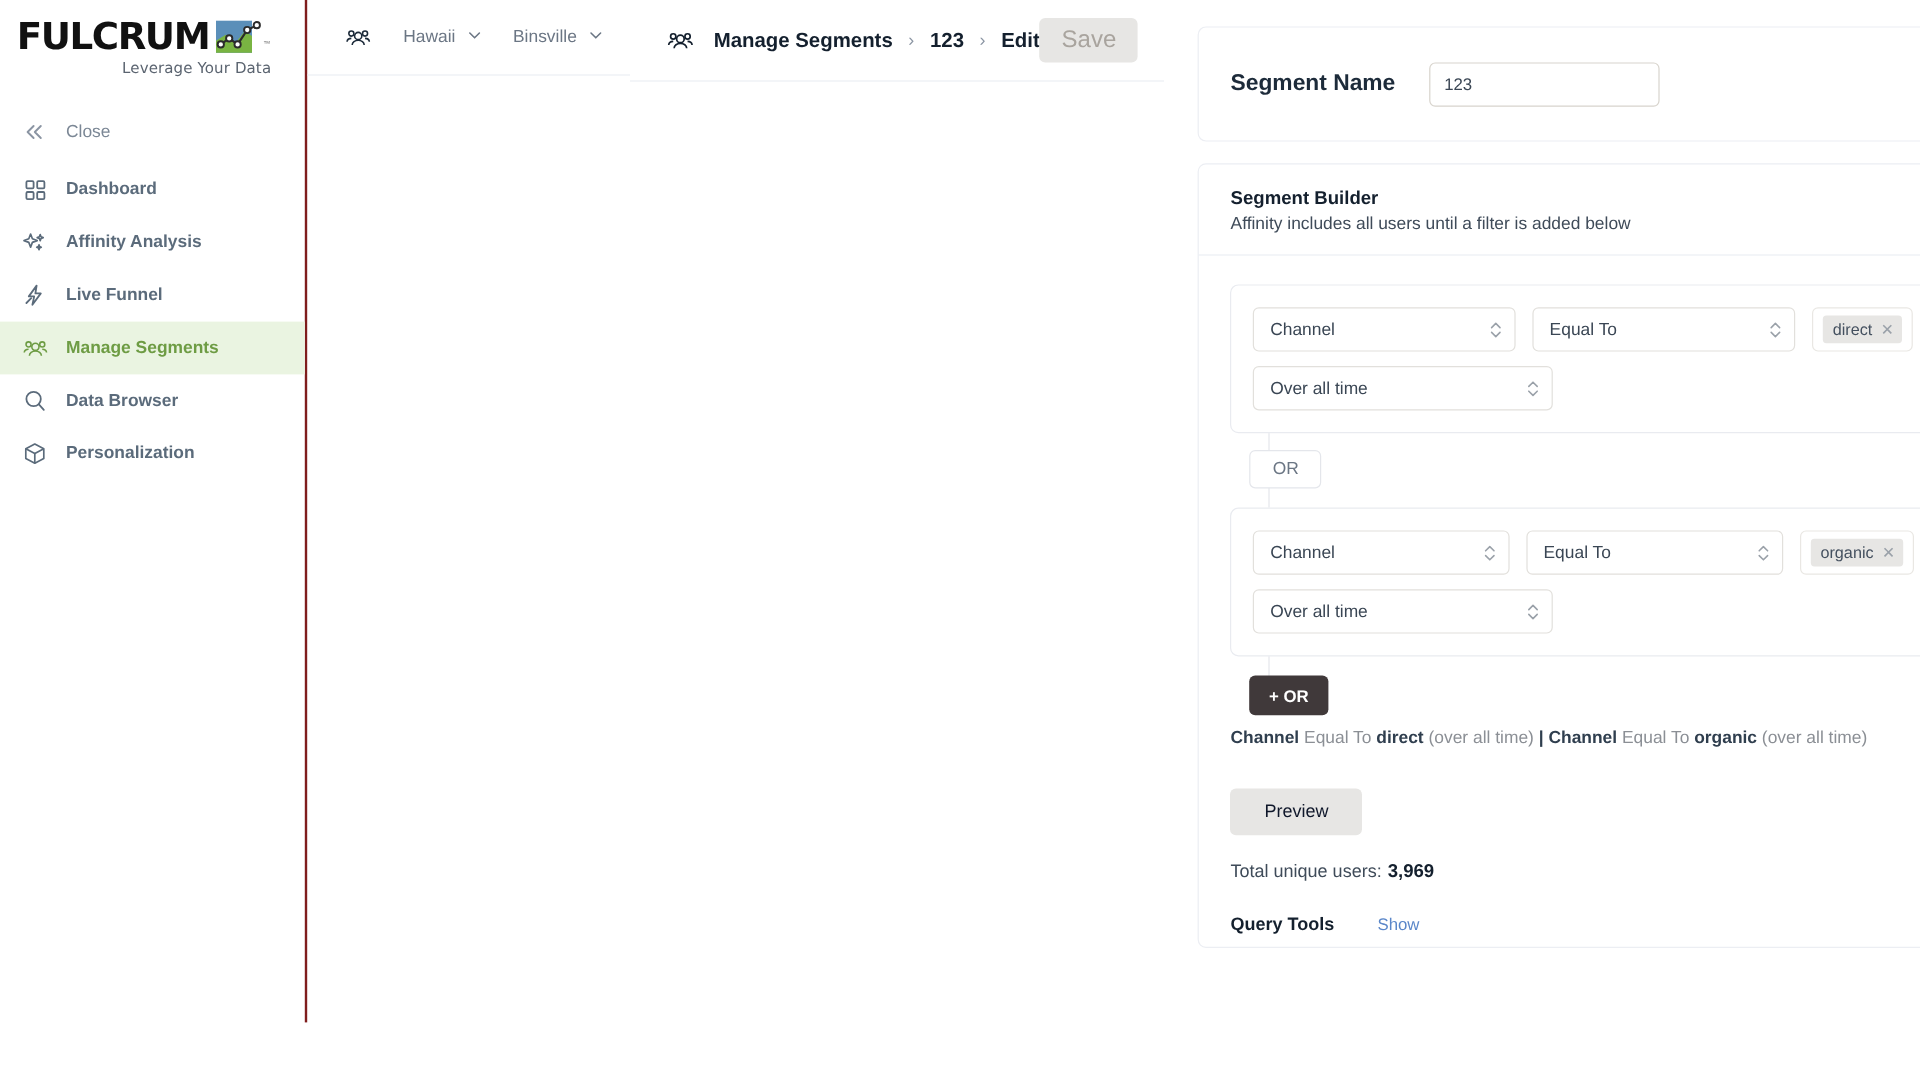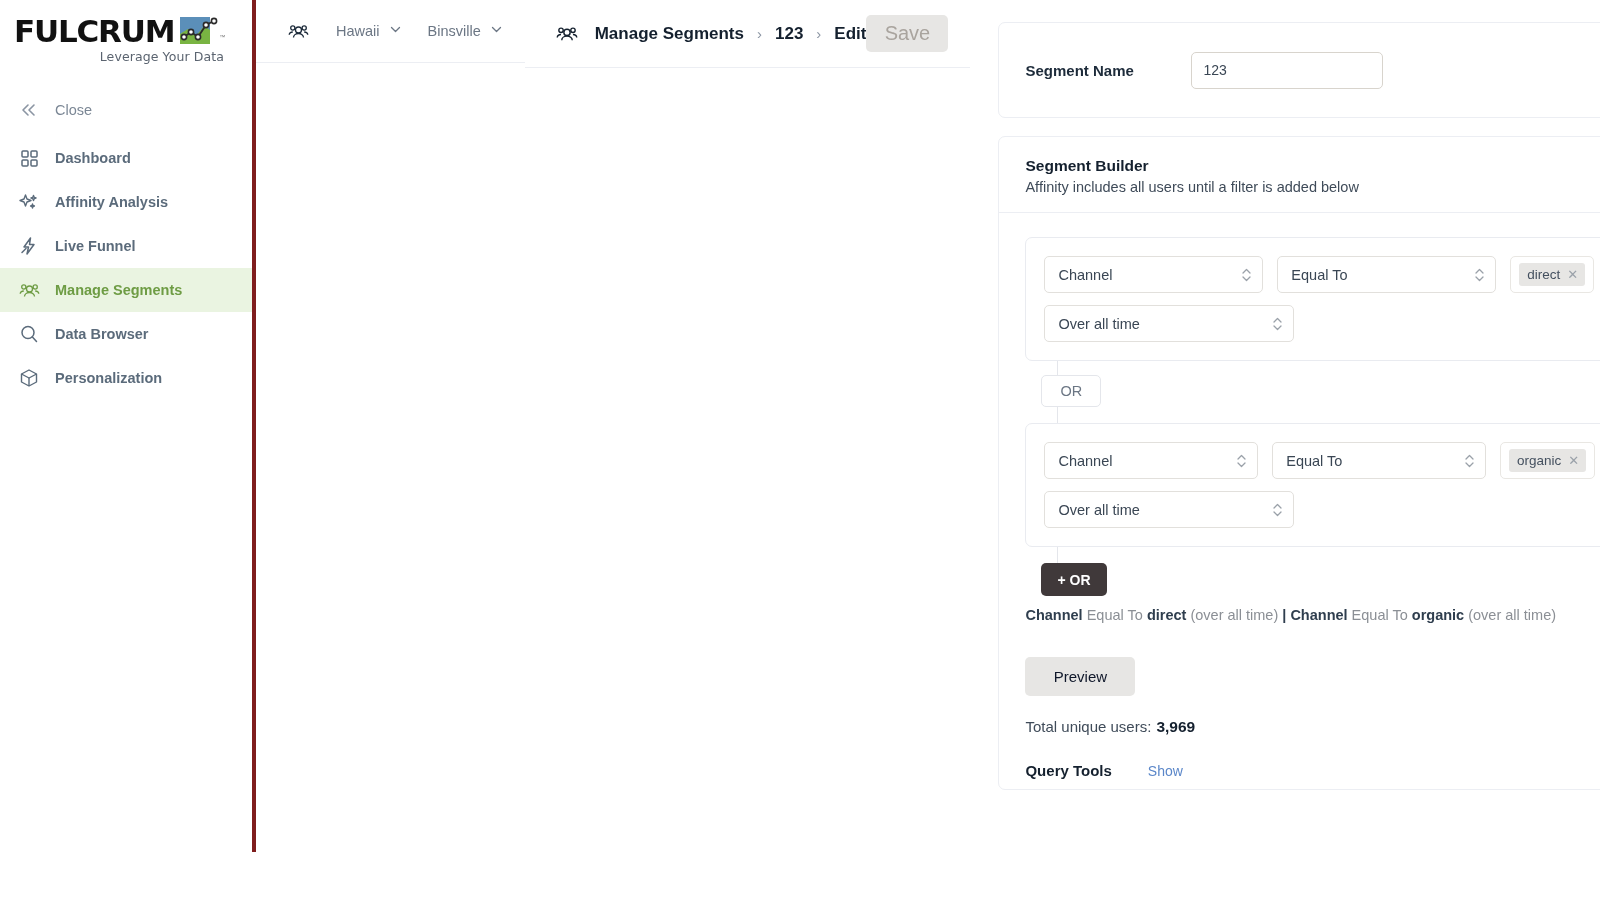--- a/index.html
+++ b/index.html
@@ -9,21 +9,21 @@
     background: #ffffff;
     overflow: hidden;
     color: #2f3e4e;
   }
   .app { display: flex; width: 1600px; height: 900px; }
 
   
   .sidebar {
     width: 256px; min-width: 256px; height: 852px;
     background: #ffffff;
-    border-right: 4px solid #7f1d1d;
+    border-right: 2px solid #7f1d1d;
     position: relative;
   }
   .logo-wrap { padding: 14px 20px 0 14px; }
   .logo-row { display: flex; align-items: flex-start; }
   .logo-text {
     font-family: "DejaVu Sans", sans-serif;
     font-weight: 700;
     font-size: 31px;
     letter-spacing: -1.2px;
     color: #111111;
@@ -121,21 +121,21 @@
 
   .card {
     border: 1px solid #eceef3;
     border-radius: 7px;
     background: #fff;
   }
   .card-name {
     height: 96px; display: flex; align-items: center;
     padding-left: 26px;
   }
-  .field-label { font-size: 15px; font-weight: 700; color: #1d2b3a; width: 166px; }
+  .field-label { font-size: 19px; font-weight: 700; color: #1d2b3a; width: 166px; }
   .name-input {
     width: 192px; height: 37px;
     border: 1px solid #d8d4cd; border-radius: 5px;
     padding: 0 11px;
     font-size: 14px; font-family: inherit; color: #3a4654;
     background: #fff;
   }
 
   .card-builder { margin-top: 18px; }
   .builder-head { padding: 20px 26px 17px 26px; border-bottom: 1px solid #eceef3; }

